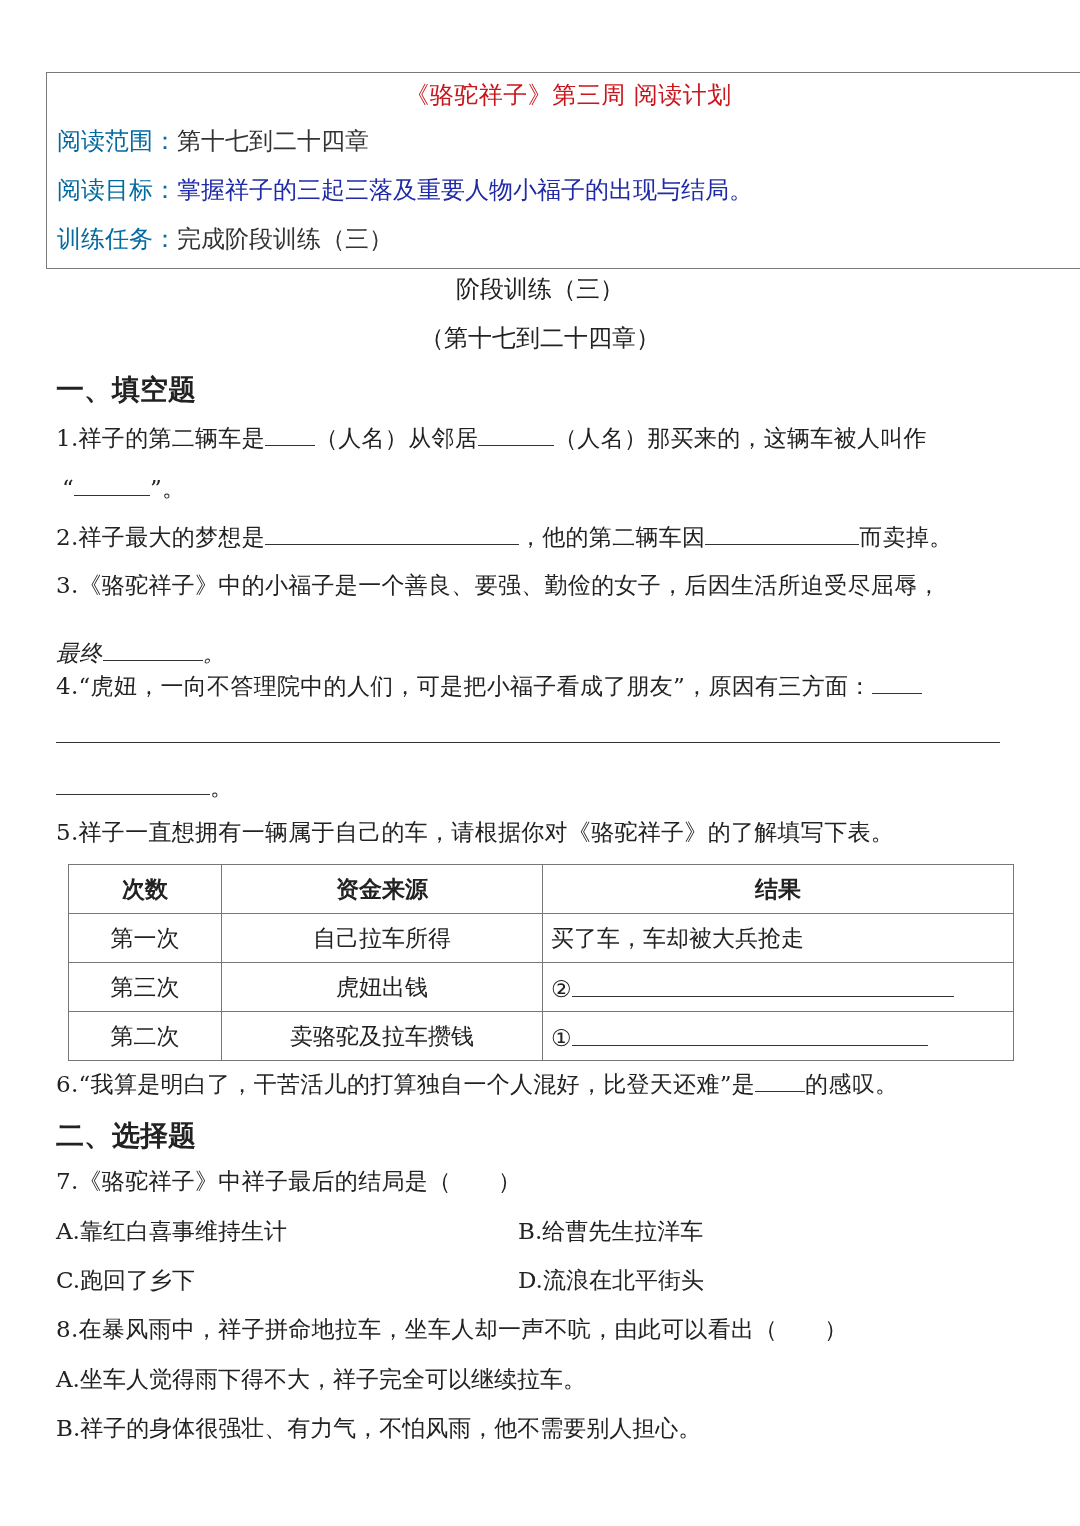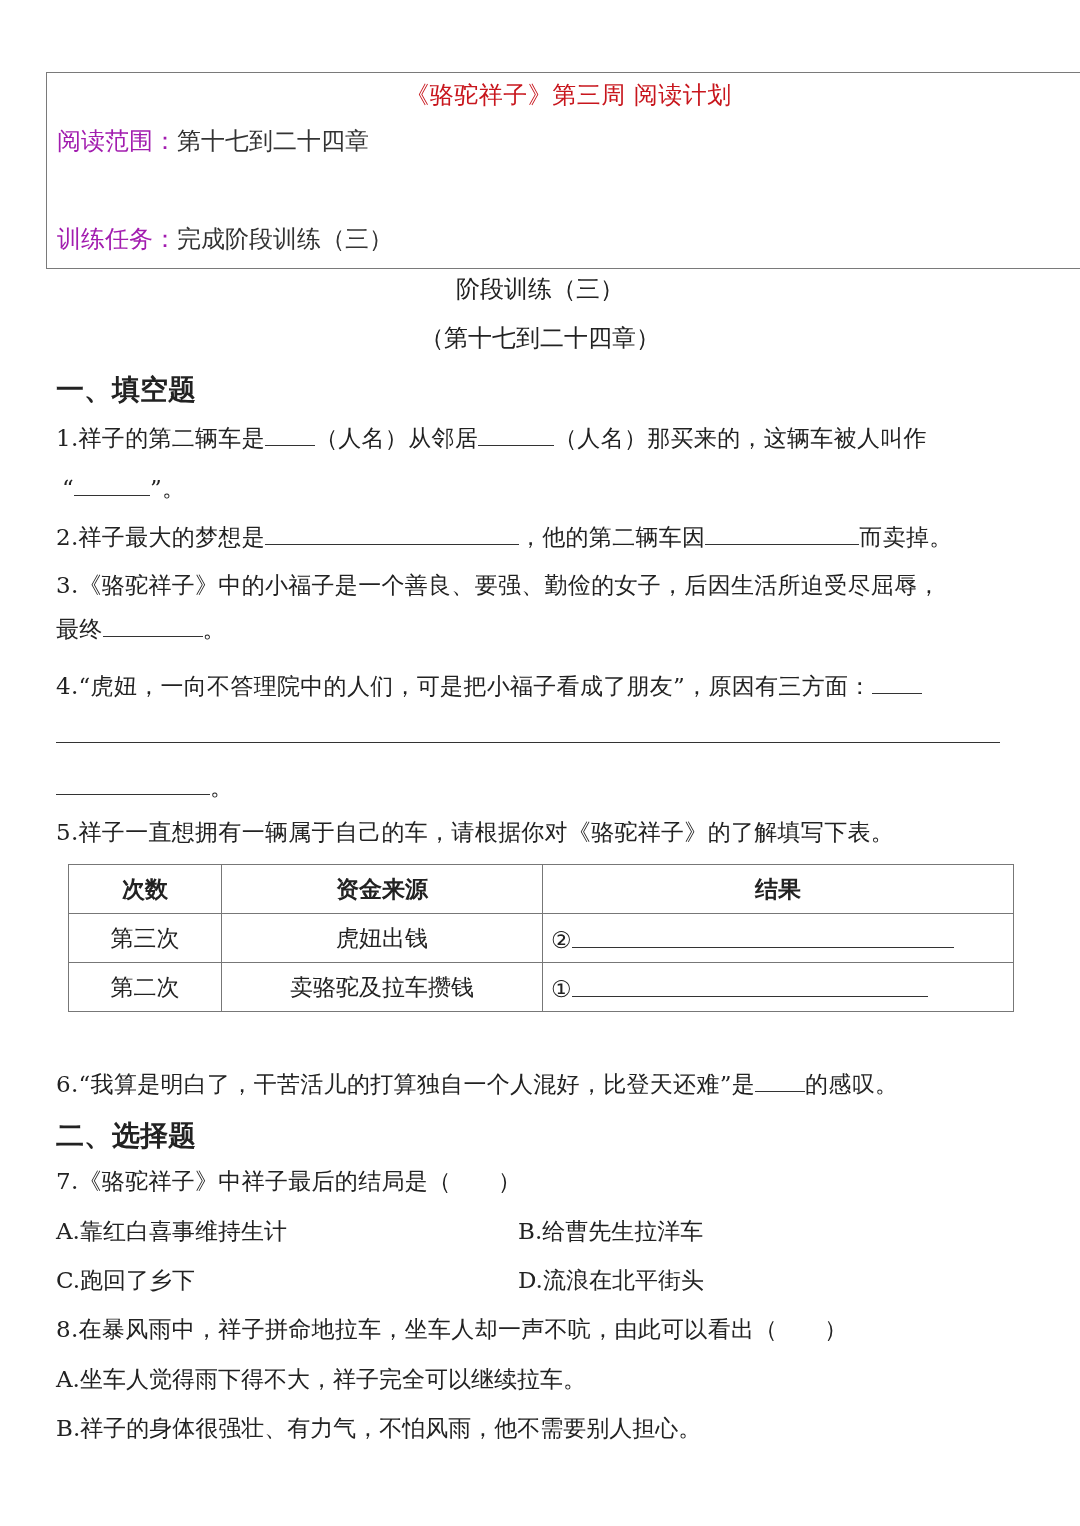--- a/index.html
+++ b/index.html
@@ -13,21 +13,21 @@
     border: 1.5px solid #7a7a7a; box-sizing: border-box;
   }
   .plan-title {
     position: absolute; left: 0; right: 0; top: 6px; text-align: center;
     font-family: "DejaVu Sans", "Liberation Sans", sans-serif;
     font-size: 24px; color: #c8161d; letter-spacing: 0.5px;
   }
   .plan-row {
     position: absolute; left: 10px; font-size: 24px; white-space: nowrap;
   }
-  .plan-row .lbl { font-family: "DejaVu Sans", "Liberation Sans", sans-serif; color: #a21caf; }
+  .plan-row .lbl { font-family: "DejaVu Sans", "Liberation Sans", sans-serif; color: #0369a1; }
   .plan-row .val { color: #333; }
   .plan-row .val.blue { color: #1f2aa8; font-family: "DejaVu Sans", "Liberation Sans", sans-serif; }
   .center-h {
     position: absolute; left: 0; width: 1080px; text-align: center;
     font-family: "DejaVu Sans", "Liberation Sans", sans-serif; font-size: 24px;
   }
   .sec-h {
     position: absolute; left: 56px; font-size: 28px;
     font-family: "DejaVu Sans", "Liberation Sans", sans-serif; font-weight: bold;
   }
@@ -52,20 +52,23 @@
   .opt { position: absolute; font-size: 23px; white-space: nowrap; }
 </style>
 </head>
 <body>
 
 <div class="plan-box">
   <div class="plan-title">《骆驼祥子》第三周  阅读计划</div>
   <div class="plan-row" style="top:52px;">
     <span class="lbl">阅读范围：</span><span class="val">第十七到二十四章</span>
   </div>
+  <div class="plan-row" style="top:101px;">
+    <span class="lbl">阅读目标：</span><span class="val blue">掌握祥子的三起三落及重要人物小福子的出现与结局。</span>
+  </div>
   <div class="plan-row" style="top:150px;">
     <span class="lbl">训练任务：</span><span class="val">完成阶段训练（三）</span>
   </div>
 </div>
 
 <div class="center-h" style="top:273px;">阶段训练（三）</div>
 <div class="center-h" style="top:322px;">（第十七到二十四章）</div>
 
 <div class="sec-h" style="top:371px;">一、填空题</div>
 
@@ -74,40 +77,45 @@
 </div>
 <div class="line" style="top:471px; left:62px;">
   <span>“</span><span class="blank" style="width:76px"></span><span>”。</span>
 </div>
 
 <div class="line" style="top:520px;">
   <span>2.祥子最大的梦想是</span><span class="blank" style="width:254px"></span><span>，他的第二辆车因</span><span class="blank" style="width:154px"></span><span>而卖掉。</span>
 </div>
 
 <div class="line" style="top:570px;">3.《骆驼祥子》中的小福子是一个善良、要强、勤俭的女子，后因生活所迫受尽屈辱，</div>
-<div class="line" style="top:612px;">
+<div class="line" style="top:636px;font-style:italic;">
   <span>最终</span><span class="blank" style="width:100px"></span><span>。</span>
 </div>
 
 <div class="line" style="top:669px;">
   <span>4.“虎妞，一向不答理院中的人们，可是把小福子看成了朋友”，原因有三方面：</span><span class="blank" style="width:50px"></span>
 </div>
 <div class="hr-blank" style="left:56px; top:742px; width:944px;"></div>
 <div class="line" style="top:770px;">
   <span class="blank" style="width:154px"></span><span>。</span>
 </div>
 
 <div class="line" style="top:817px;">5.祥子一直想拥有一辆属于自己的车，请根据你对《骆驼祥子》的了解填写下表。</div>
 
 <table class="plan-table">
   <tbody>
       <tr>
     <th class="c1">次数</th>
     <th class="c2">资金来源</th>
     <th class="c2" style="width:auto">结果</th>
+  </tr>
+  <tr>
+    <td class="c1">第一次</td>
+    <td class="c2">自己拉车所得</td>
+    <td class="c3">买了车，车却被大兵抢走</td>
   </tr>
   <tr>
     <td class="c1">第三次</td>
     <td class="c2">虎妞出钱</td>
     <td class="c3"><span>②</span><span class="blank" style="width:382px"></span></td>
   </tr>
   <tr>
     <td class="c1">第二次</td>
     <td class="c2">卖骆驼及拉车攒钱</td>
     <td class="c3"><span>①</span><span class="blank" style="width:356px"></span></td>

